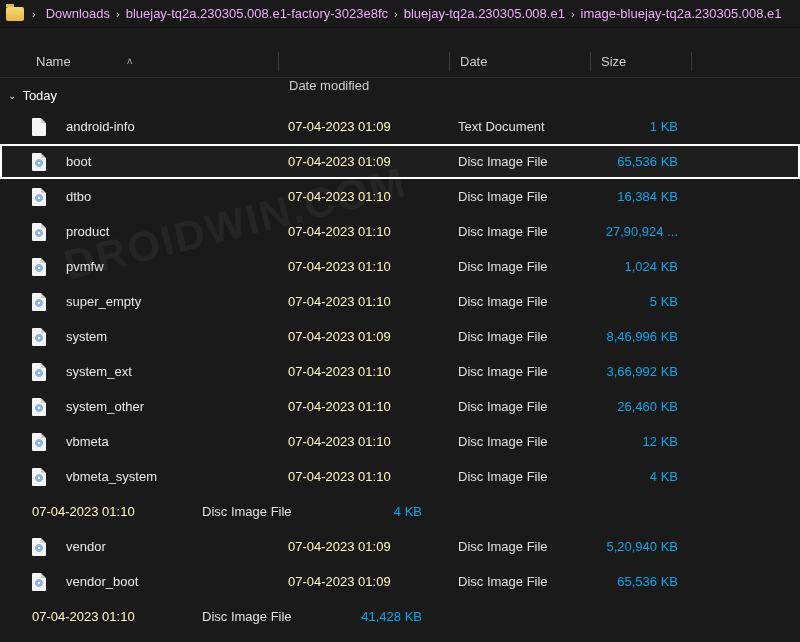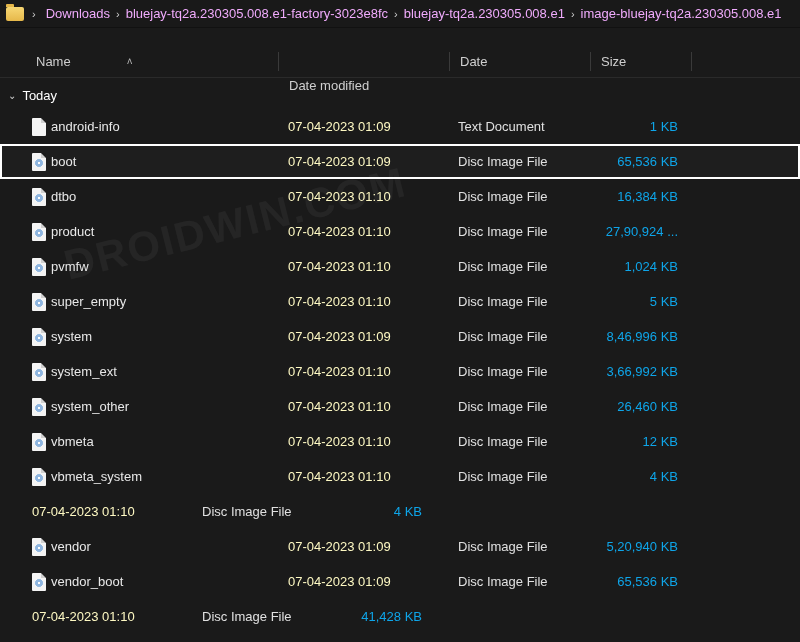--- a/index.html
+++ b/index.html
@@ -77,21 +77,21 @@
       height:35px;
       padding-left:22px;
       position:relative;
     }
     .row.highlight {
       outline:2px solid #fff;
       outline-offset:-2px;
       background:#1e1e1e;
     }
     .cell { padding:0 10px; overflow:hidden; text-overflow:ellipsis; white-space:nowrap; }
-    .cell.name { width:256px; display:flex; align-items:center; gap:5px; }
+    .cell.name { width:256px; display:flex; align-items:center; gap:20px; }
     .cell.date { width:170px; color:#fef9c3; }
     .cell.type { width:140px; color:#e0e0e0; }
     .cell.size { width:100px; text-align:right; color:#0ea5e9; }
 
     
     .file-ico {
       width:14px; height:18px;
       background:#f4f4f4;
       border-radius:1px;
       position:relative;

